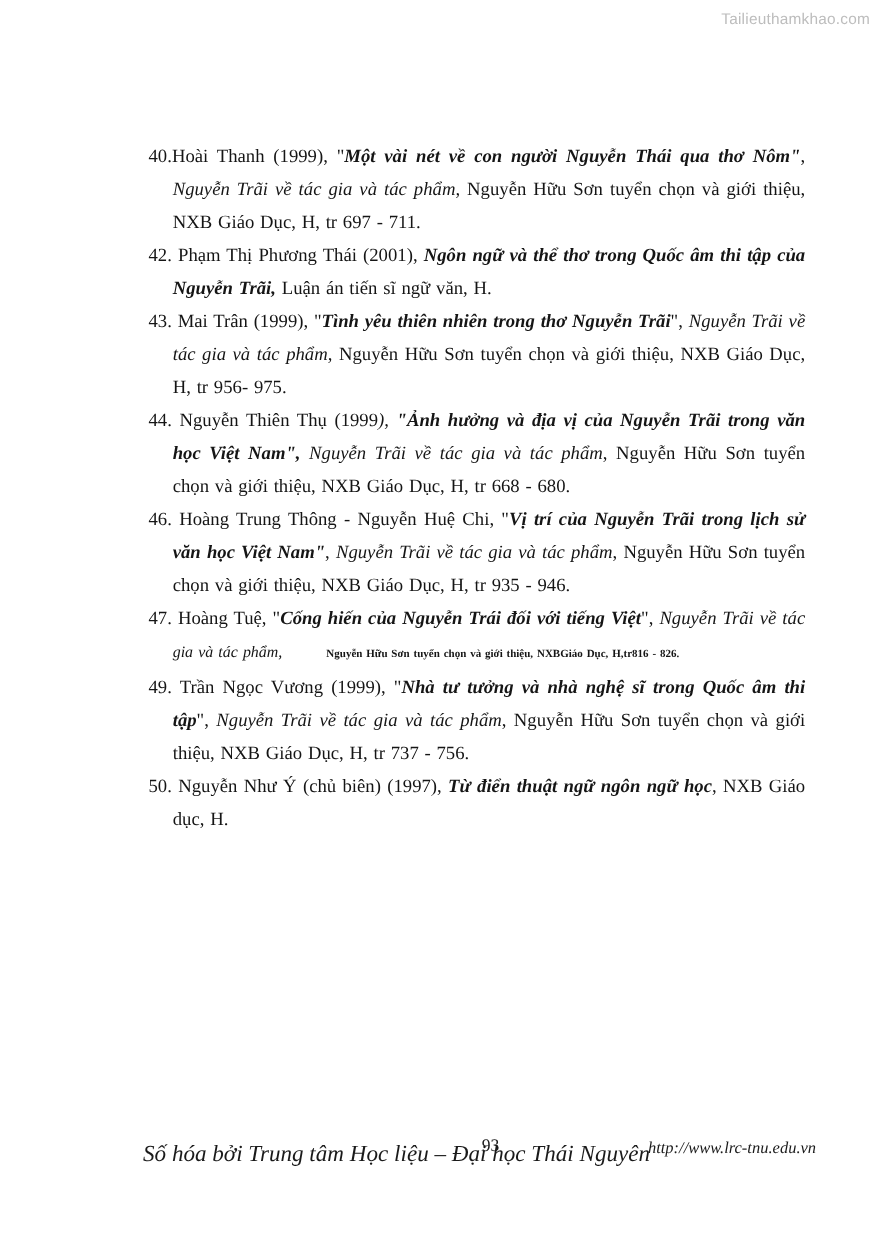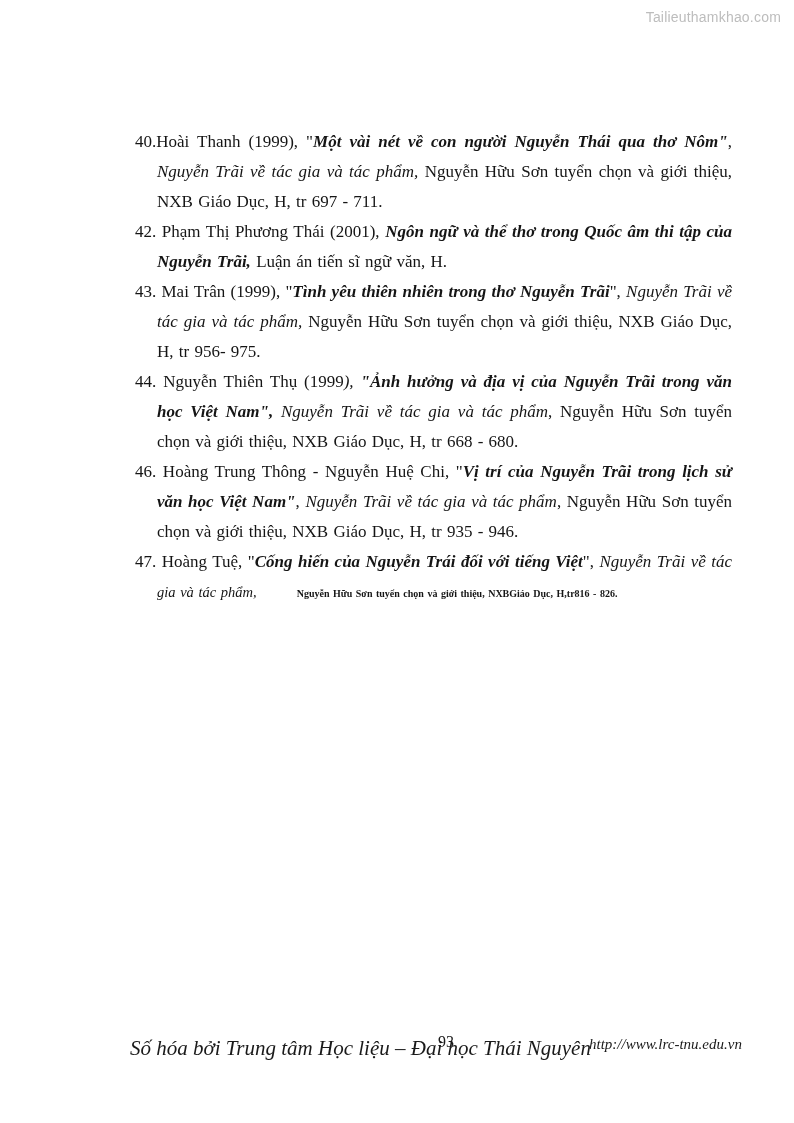--- a/index.html
+++ b/index.html
@@ -13,21 +13,21 @@
     height: 1123px;
     margin: 0 auto;
     background: #ffffff;
     overflow: hidden;
     font-family: "Liberation Serif", serif;
     color: #151515;
   }
   .watermark {
     position: absolute;
     top: 9px;
-    right: 13px;
+    right: 3px;
     font-family: "Liberation Sans", sans-serif;
     font-size: 14px;
     color: #bdbdbd;
     text-shadow: 0.5px 0.5px 0 #ffffff;
     letter-spacing: 0.2px;
   }
   .ref-list {
     position: absolute;
     left: 135px;
     top: 127px;
@@ -78,20 +78,22 @@
 
   <div class="watermark">Tailieuthamkhao.com</div>
 
   <div class="ref-list">
       <p class="entry"><span class="seg-r">40.Hoài Thanh (1999), "</span><span class="seg-bi">Một vài nét về con người Nguyễn Thái qua thơ Nôm"</span><span class="seg-r">, </span><span class="seg-i">Nguyễn Trãi về tác gia và tác phẩm,</span><span class="seg-r"> Nguyễn Hữu Sơn tuyển chọn và giới thiệu, NXB Giáo Dục, H, tr 697 - 711.</span></p>
       <p class="entry"><span class="seg-r">42. Phạm Thị Phương Thái (2001), </span><span class="seg-bi">Ngôn ngữ và thể thơ trong Quốc âm thi tập của Nguyễn Trãi,</span><span class="seg-r"> Luận án tiến sĩ ngữ văn, H.</span></p>
       <p class="entry"><span class="seg-r">43. Mai Trân (1999), "</span><span class="seg-bi">Tình yêu thiên nhiên trong thơ Nguyễn Trãi</span><span class="seg-r">", </span><span class="seg-i">Nguyễn Trãi về tác gia và tác phẩm,</span><span class="seg-r"> Nguyễn Hữu Sơn tuyển chọn và giới thiệu, NXB Giáo Dục, H, tr 956- 975.</span></p>
       <p class="entry"><span class="seg-r">44. Nguyễn Thiên Thụ (1999</span><span class="seg-i">), </span><span class="seg-bi">"Ảnh hưởng và địa vị của Nguyễn Trãi trong văn học Việt Nam",</span><span class="seg-i"> Nguyễn Trãi về tác gia và tác phẩm</span><span class="seg-r">, Nguyễn Hữu Sơn tuyển chọn và giới thiệu, NXB Giáo Dục, H, tr 668 - 680.</span></p>
       <p class="entry"><span class="seg-r">46. Hoàng Trung Thông - Nguyễn Huệ Chi, "</span><span class="seg-bi">Vị trí của Nguyễn Trãi trong lịch sử văn học Việt Nam"</span><span class="seg-r">, </span><span class="seg-i">Nguyễn Trãi về tác gia và tác phẩm</span><span class="seg-r">, Nguyễn Hữu Sơn tuyển chọn và giới thiệu, NXB Giáo Dục, H, tr 935 - 946.</span></p>
       <p class="entry"><span class="seg-r">47. Hoàng Tuệ, "</span><span class="seg-bi">Cống hiến của Nguyễn Trái đối với tiếng Việt</span><span class="seg-r">", </span><span class="seg-i">Nguyễn Trãi về tác </span><span class="seg-i-sm">gia và tác phẩm,</span><span class="seg-r-sm">Nguyễn Hữu Sơn tuyển chọn và giới thiệu, NXBGiáo Dục, H,tr816 - 826.</span></p>
+      <p class="entry"><span class="seg-r">49. Trần Ngọc Vương (1999), "</span><span class="seg-bi">Nhà tư tưởng và nhà nghệ sĩ trong Quốc âm thi tập</span><span class="seg-r">", </span><span class="seg-i">Nguyễn Trãi về tác gia và tác phẩm</span><span class="seg-r">, Nguyễn Hữu Sơn tuyển chọn và giới thiệu, NXB Giáo Dục, H, tr 737 - 756.</span></p>
+      <p class="entry"><span class="seg-r">50. Nguyễn Như Ý (chủ biên) (1997), </span><span class="seg-bi">Từ điển thuật ngữ ngôn ngữ học</span><span class="seg-r">, NXB Giáo dục, H.</span></p>
     </div>
 
   <div class="footer-left">Số hóa bởi Trung tâm Học liệu – Đại học Thái Nguyên</div>
 
   <div class="footer-page">93</div>
 
   <div class="footer-right">http://www.lrc-tnu.edu.vn</div>
 
 </div>
 

